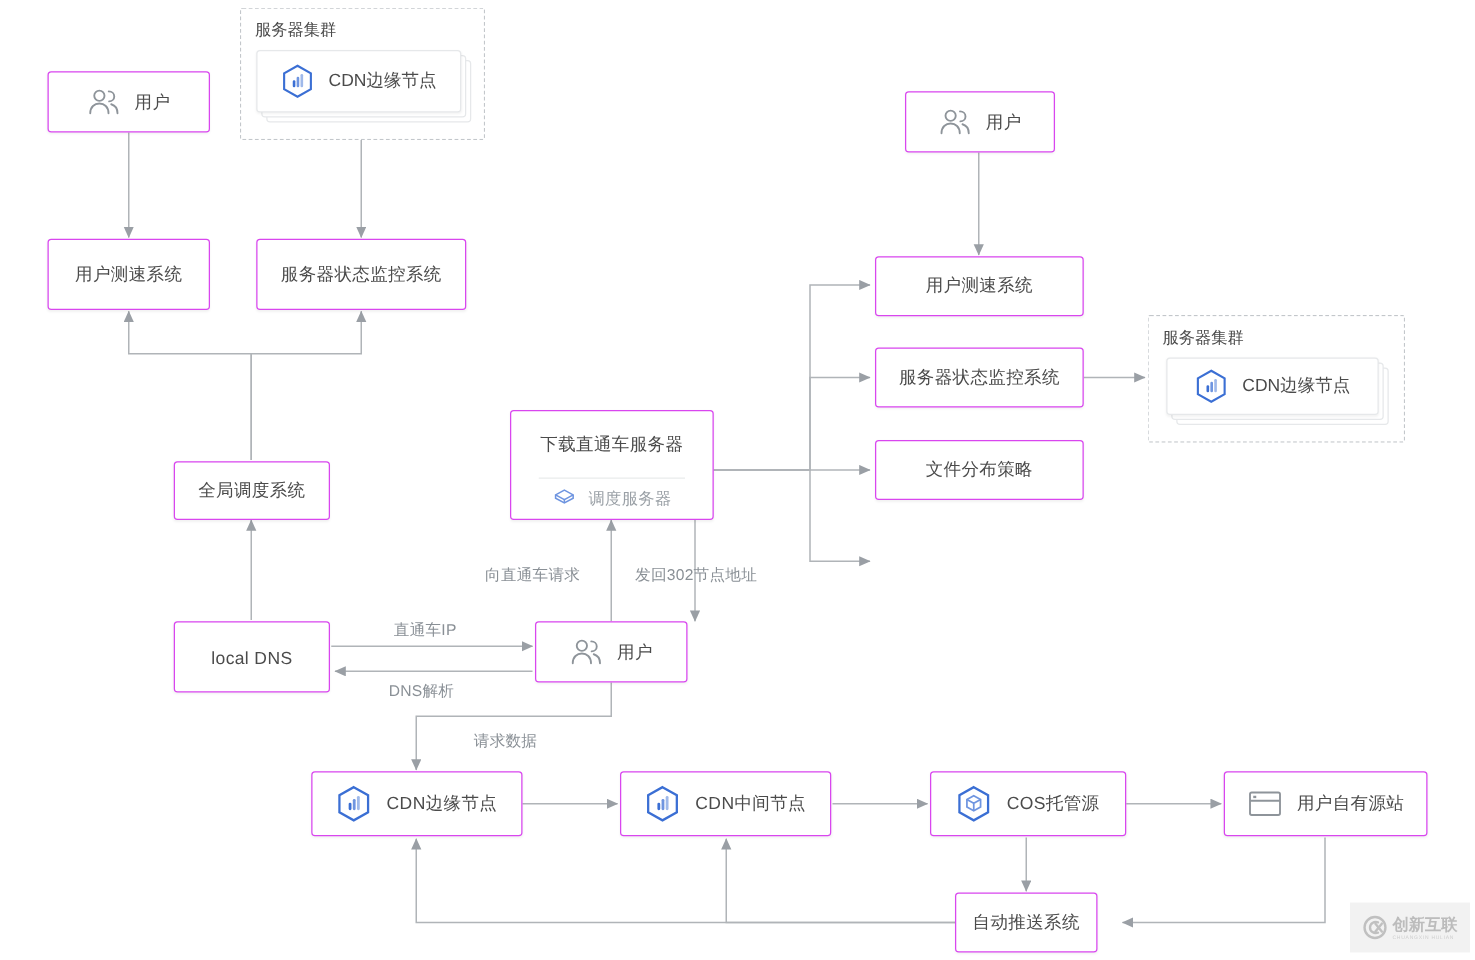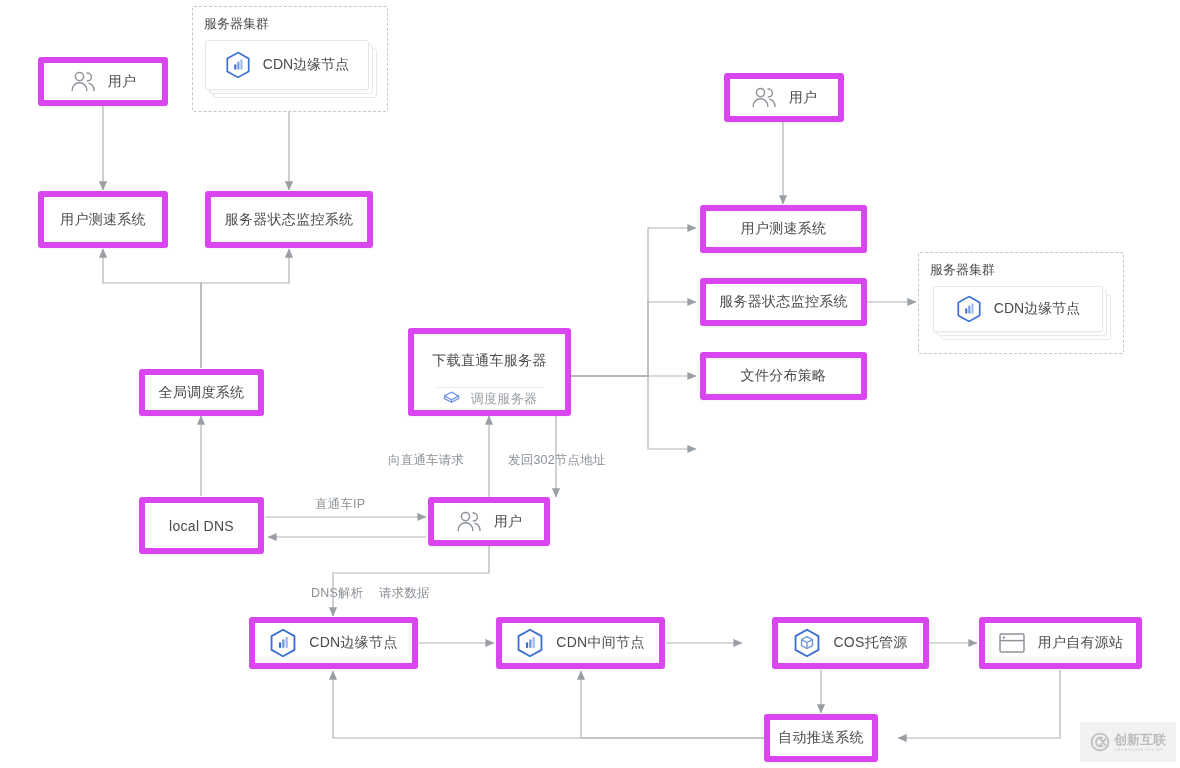--- a/index.html
+++ b/index.html
@@ -8,21 +8,21 @@
     background:#ffffff;
     font-family:"Liberation Sans","DejaVu Sans",sans-serif;
     color:#4a4a4a;
   }
   #canvas{position:absolute;left:0;top:0;width:1180px;height:768px;}
   svg.wires{position:absolute;left:0;top:0;width:1180px;height:768px;pointer-events:none;}
 
   .node{
     position:absolute;
     background:#ffffff;
-    border:6px solid #d946ef;
+    border:1px solid #d946ef;
     border-radius:3px;
     box-shadow:0 1px 2px rgba(0,0,0,0.055);
     display:flex;align-items:center;justify-content:center;
     box-sizing:border-box;
     font-size:14px;
     color:#4b4b4b;
     letter-spacing:.3px;
     z-index:3;
   }
   .node .lbl{white-space:nowrap;}
@@ -268,21 +268,21 @@
       <svg width="28" height="30" viewBox="0 0 26 28">
         <path d="M13 1.6 L23.7 7.6 L23.7 20.4 L13 26.4 L2.3 20.4 L2.3 7.6 Z" fill="none" stroke="#3b6fd4" stroke-width="1.7"></path>
         <rect x="9.2" y="13.2" width="2.1" height="5.6" rx="1" fill="#3b6fd4"></rect>
         <rect x="12.3" y="10.4" width="2.1" height="8.4" rx="1" fill="#6f95e0"></rect>
         <rect x="15.4" y="8.2" width="2.1" height="10.6" rx="1" fill="#9fb9ea"></rect>
       </svg>
     </span>
     <span class="lbl">CDN中间节点</span>
   </div>
 
-  <div class="node with-icon" style="left:744px;top:617px;width:157px;height:52px;margin-left:28px;">
+  <div class="node with-icon" style="left:744px;top:617px;width:157px;height:52px;">
     <span class="icon">
       <svg width="28" height="30" viewBox="0 0 26 28">
         <path d="M13 1.6 L23.7 7.6 L23.7 20.4 L13 26.4 L2.3 20.4 L2.3 7.6 Z" fill="none" stroke="#3b6fd4" stroke-width="1.7"></path>
         <path d="M13 8.0 L18.1 10.8 L18.1 16.4 L13 19.2 L7.9 16.4 L7.9 10.8 Z" fill="none" stroke="#6f95e0" stroke-width="1.3"></path>
         <path d="M7.9 10.8 L13 13.6 L18.1 10.8 M13 13.6 L13 19.2" fill="none" stroke="#6f95e0" stroke-width="1.3"></path>
       </svg>
     </span>
     <span class="lbl">COS托管源</span>
   </div>
 
@@ -297,21 +297,21 @@
     <span class="lbl">用户自有源站</span>
   </div>
 
   <div class="node" style="left:764px;top:714px;width:114px;height:48px;">
     <span class="lbl">自动推送系统</span>
   </div>
 
   <div class="wlabel" style="left:388px;top:452px;">向直通车请求</div>
   <div class="wlabel" style="left:508px;top:452px;">发回302节点地址</div>
   <div class="wlabel" style="left:315px;top:496px;">直通车IP</div>
-  <div class="wlabel" style="left:311px;top:545px;margin-top:40px;">DNS解析</div>
+  <div class="wlabel" style="left:311px;top:545px;">DNS解析</div>
   <div class="wlabel" style="left:379px;top:585px;">请求数据</div>
 
   <div class="watermark">
     <span class="icon">
       <svg width="20" height="20" viewBox="0 0 22 22">
         <circle cx="11" cy="11" r="9.2" fill="none" stroke="#bdbdbd" stroke-width="2.1"></circle>
         <path d="M13.6 6.4 C10.0 5.2 6.6 7.6 6.6 11 C6.6 14.4 10.0 16.8 13.6 15.6" fill="none" stroke="#bdbdbd" stroke-width="2.1" stroke-linecap="round"></path>
         <path d="M11.4 7.6 L17.0 14.6 M17.0 7.6 L11.4 14.6" fill="none" stroke="#bdbdbd" stroke-width="2.1" stroke-linecap="round"></path>
       </svg>
     </span>

